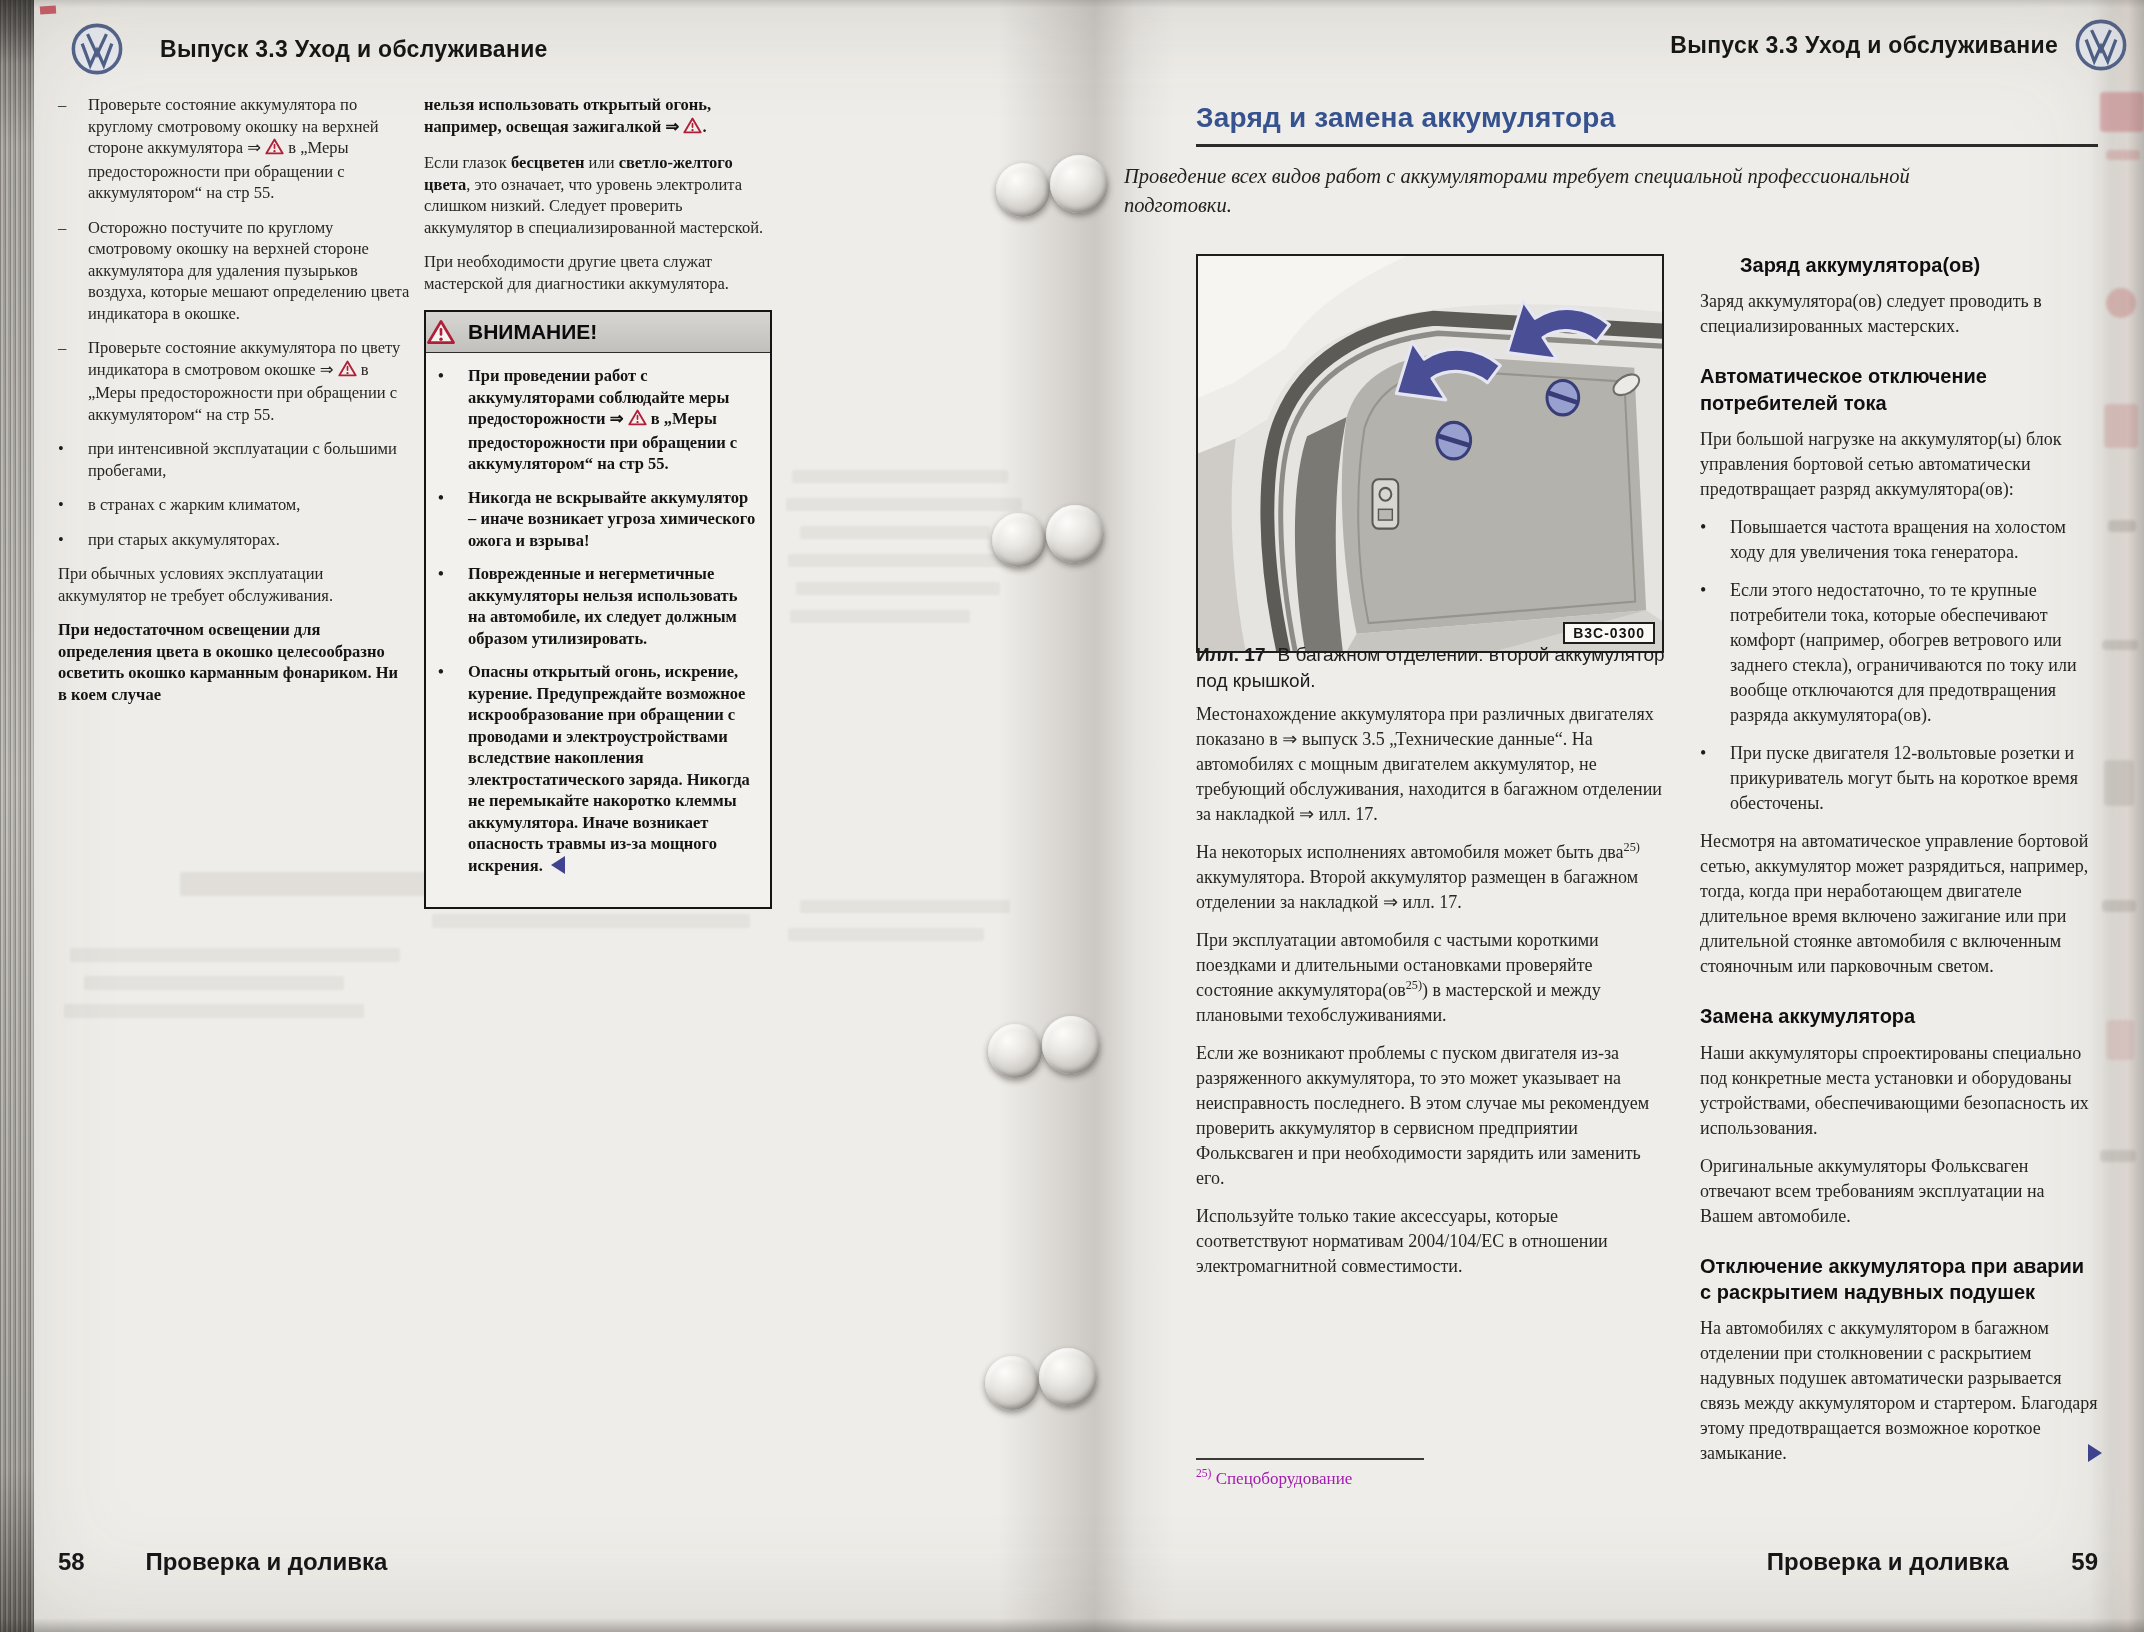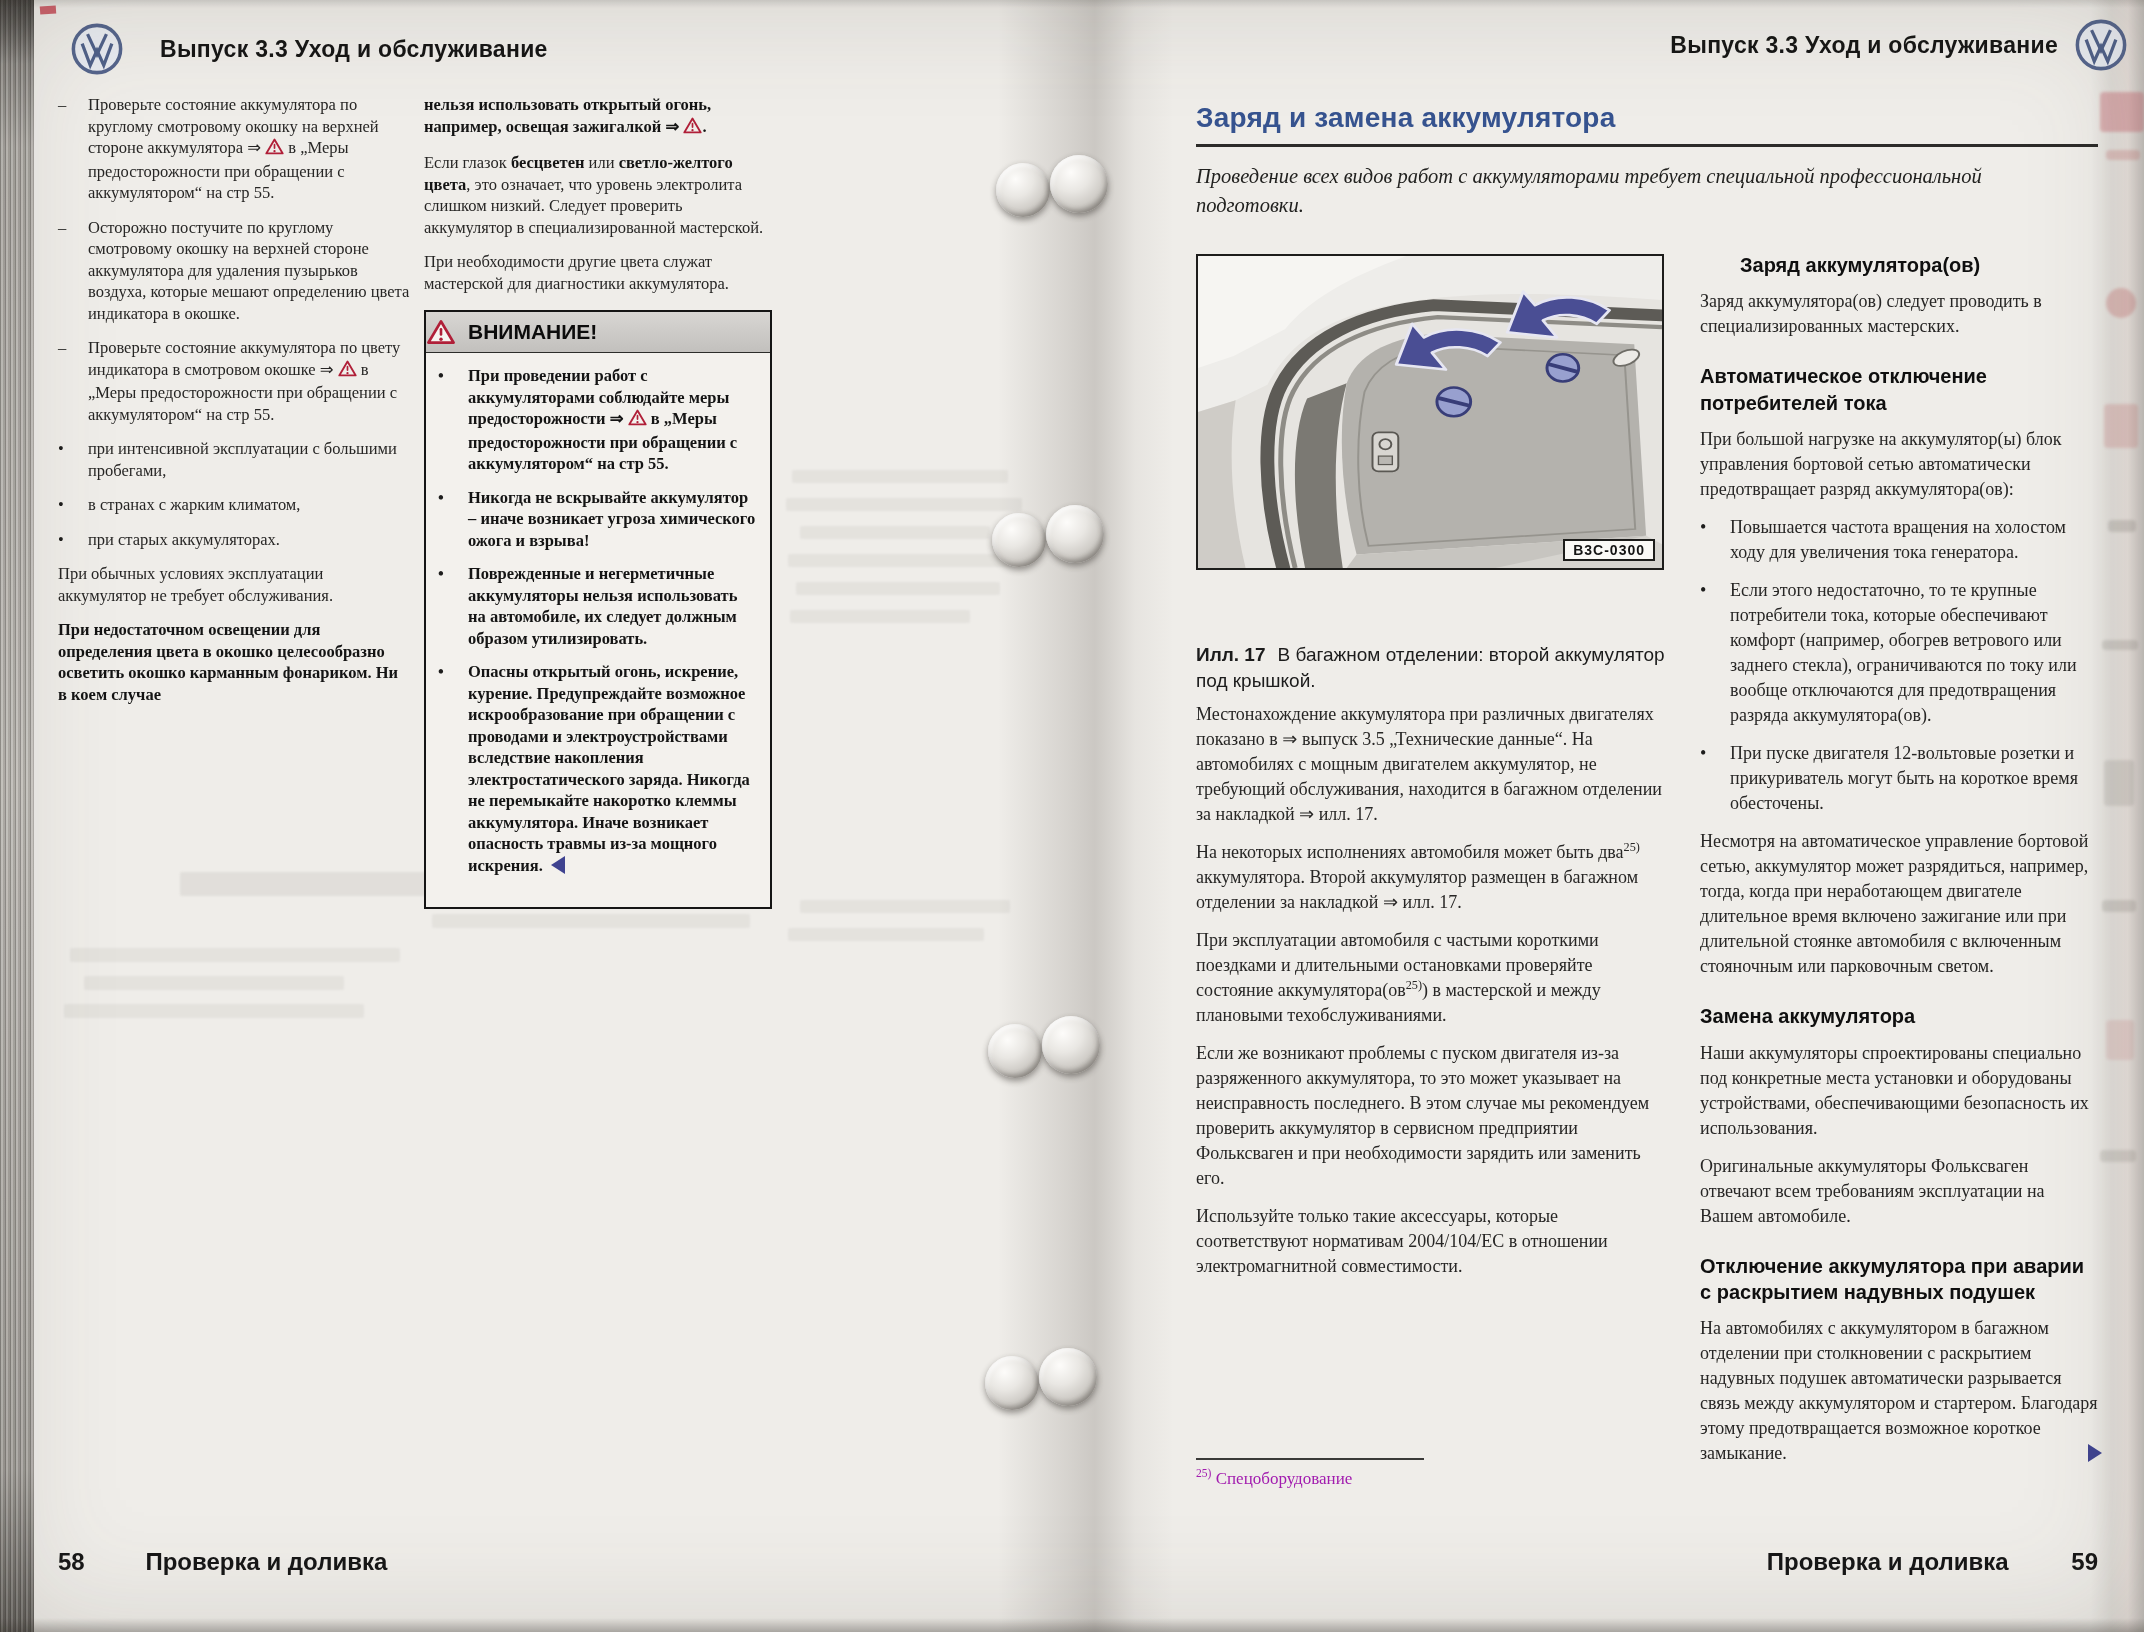--- a/index.html
+++ b/index.html
@@ -64,24 +64,24 @@
   
   .warnbox{margin-top:16px;border:2.5px solid #151515;background:#f3f1ed;}
   .warnbox-head{display:flex;align-items:center;gap:12px;background:linear-gradient(#d8d6d3,#c2c0bd);
     padding:7px 0;border-bottom:1.5px solid #2c2c2a;font-family:"Liberation Sans",sans-serif;font-weight:700;font-size:21px;color:#0c0c0c;}
   .warnbox-body{padding:12px 12px 19px;}
   .warnbox-body .p{font-weight:700;color:#141414;margin-bottom:12px;}
 
   
   .rp-title{position:absolute;left:1196px;top:102px;font-family:"Liberation Sans",sans-serif;font-weight:700;font-size:28px;color:#36538f;letter-spacing:.2px;}
   .rp-rule{position:absolute;left:1196px;top:144px;width:902px;height:3px;background:#2c2b29;}
-  .rp-intro{position:absolute;left:1196px;top:162px;width:872px;font-family:"Liberation Serif",serif;font-style:italic;font-size:20.5px;line-height:1.42;color:#21211f;}
-
-  
-  .fig{position:absolute;left:1196px;top:254px;width:468px;height:316px;margin:0;border:2.5px solid #1d1d1b;background:#e6e4e0;box-sizing:border-box;}
+  .rp-intro{position:absolute;left:1124px;top:162px;width:872px;font-family:"Liberation Serif",serif;font-style:italic;font-size:20.5px;line-height:1.42;color:#21211f;}
+
+  
+  .fig{position:absolute;left:1196px;top:254px;width:468px;height:399px;margin:0;border:2.5px solid #1d1d1b;background:#e6e4e0;box-sizing:border-box;}
   .fig svg{width:100%;height:100%;display:block;}
   .fig-code{position:absolute;right:7px;bottom:7px;background:#faf9f6;border:2px solid #1d1d1b;padding:1px 8px;
     font-family:"Liberation Sans",sans-serif;font-weight:700;font-size:14px;letter-spacing:1px;color:#141414;}
   .fig-cap{position:absolute;left:1196px;top:642px;width:476px;font-family:"Liberation Sans",sans-serif;font-size:19px;line-height:1.35;color:#1c1c1c;}
   .fig-cap b{margin-right:12px;}
 
   
   .footnote{position:absolute;left:1196px;top:1458px;font-family:"Liberation Serif",serif;font-size:17px;color:#a21caf;}
   .fn-rule{width:228px;height:2px;background:#3a3a38;margin-bottom:9px;}
   .ftr{position:absolute;top:1548px;font-weight:700;font-size:24px;color:#161616;}

